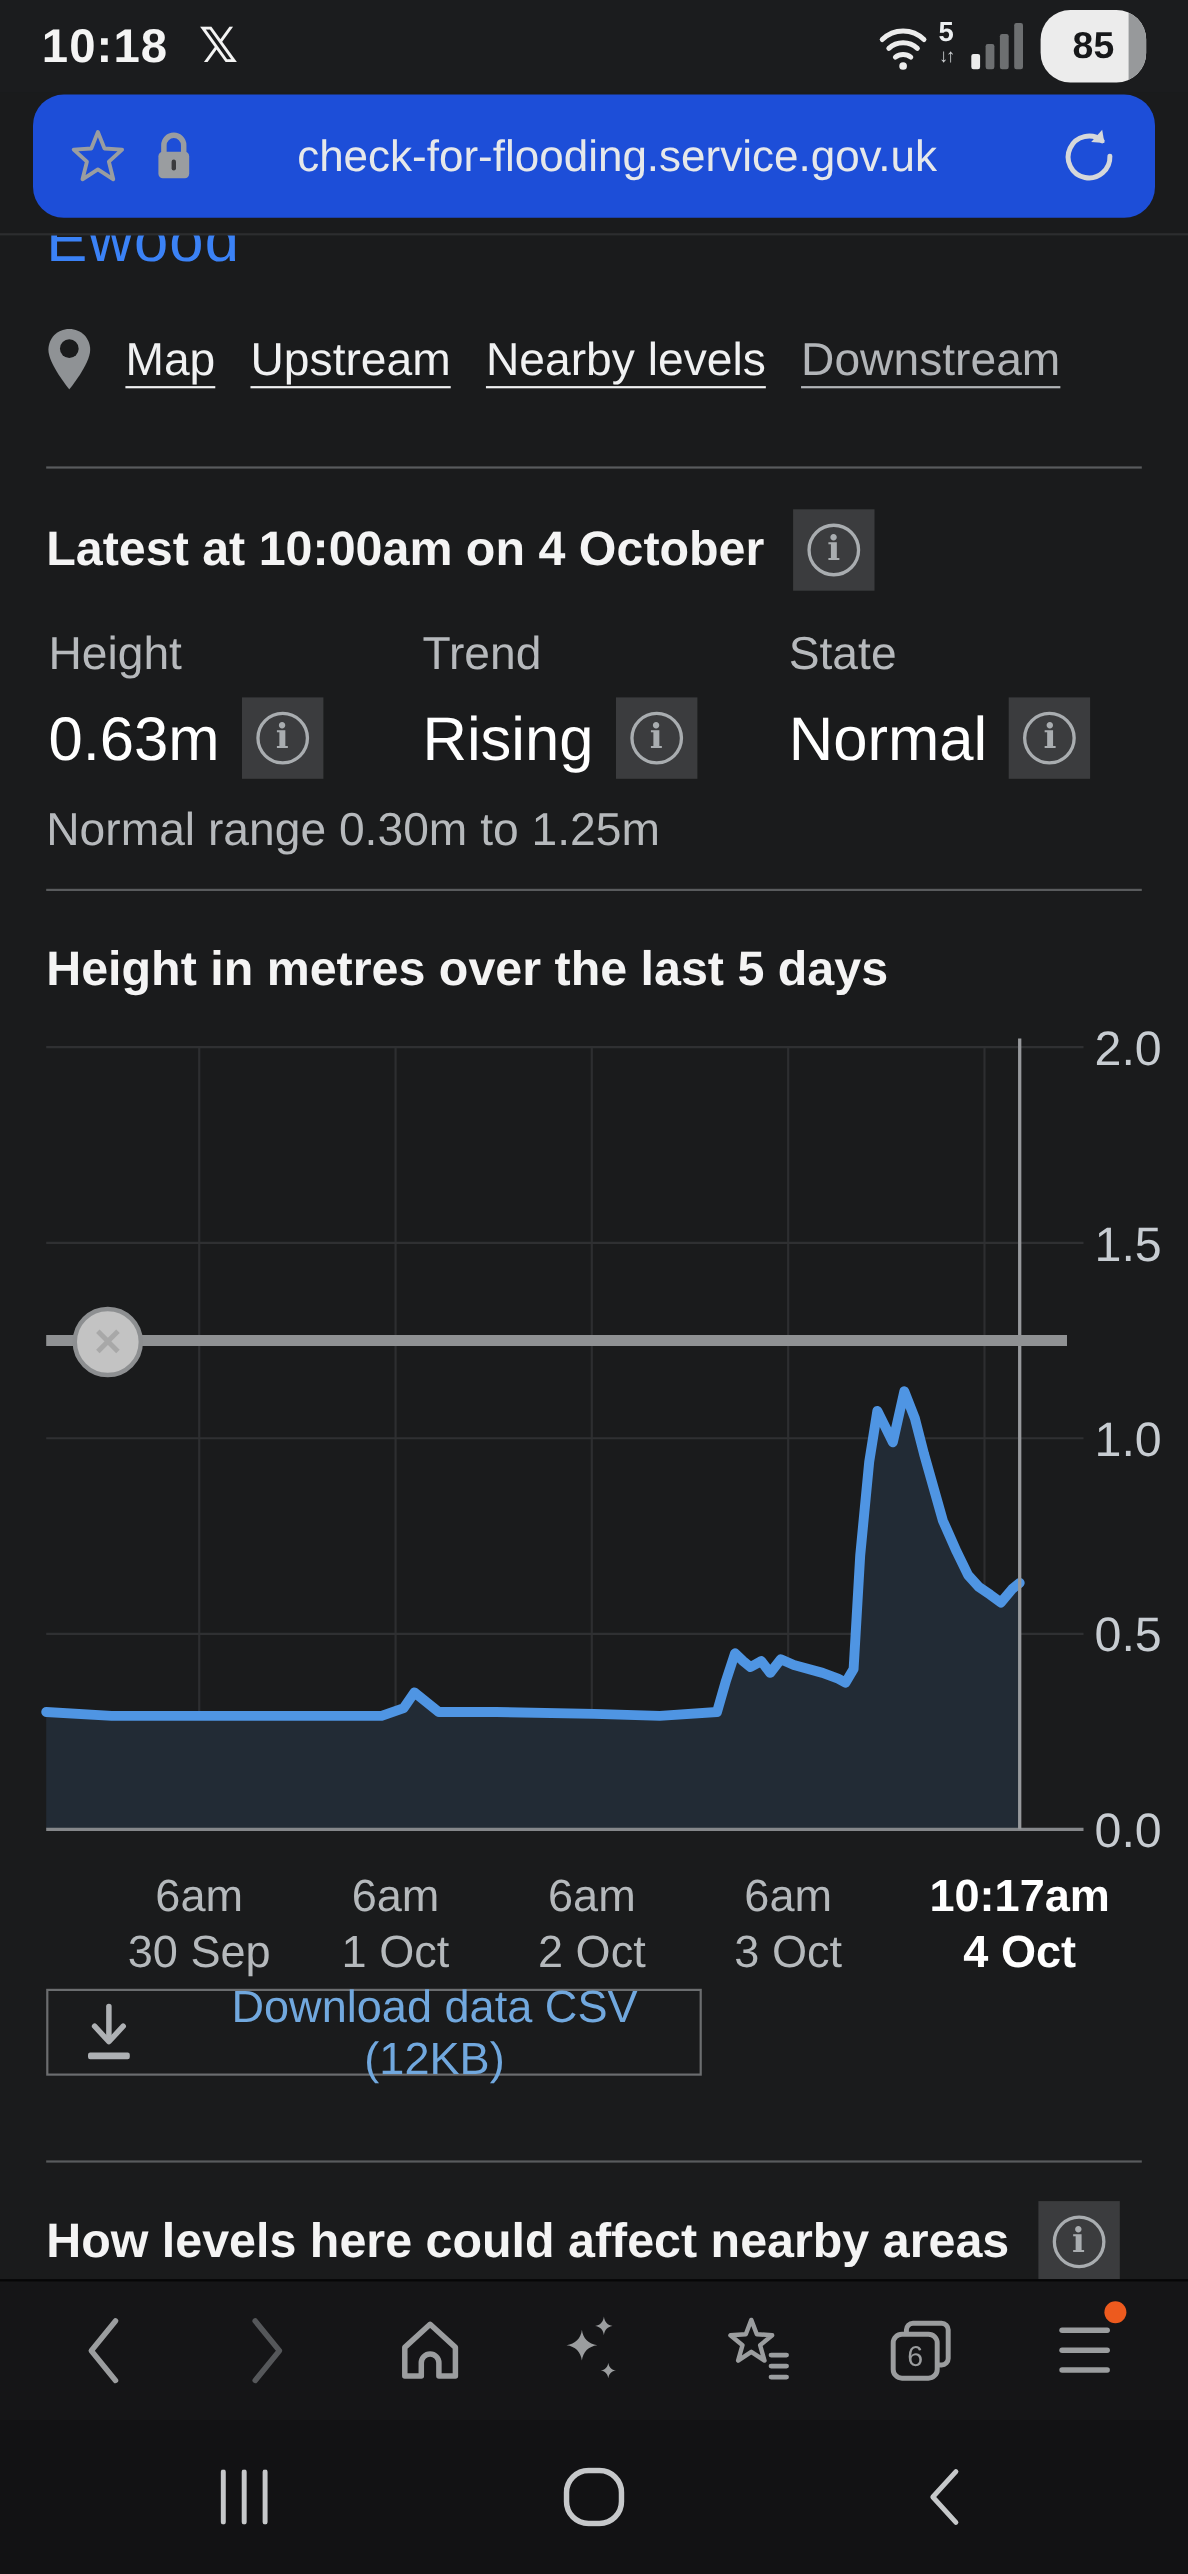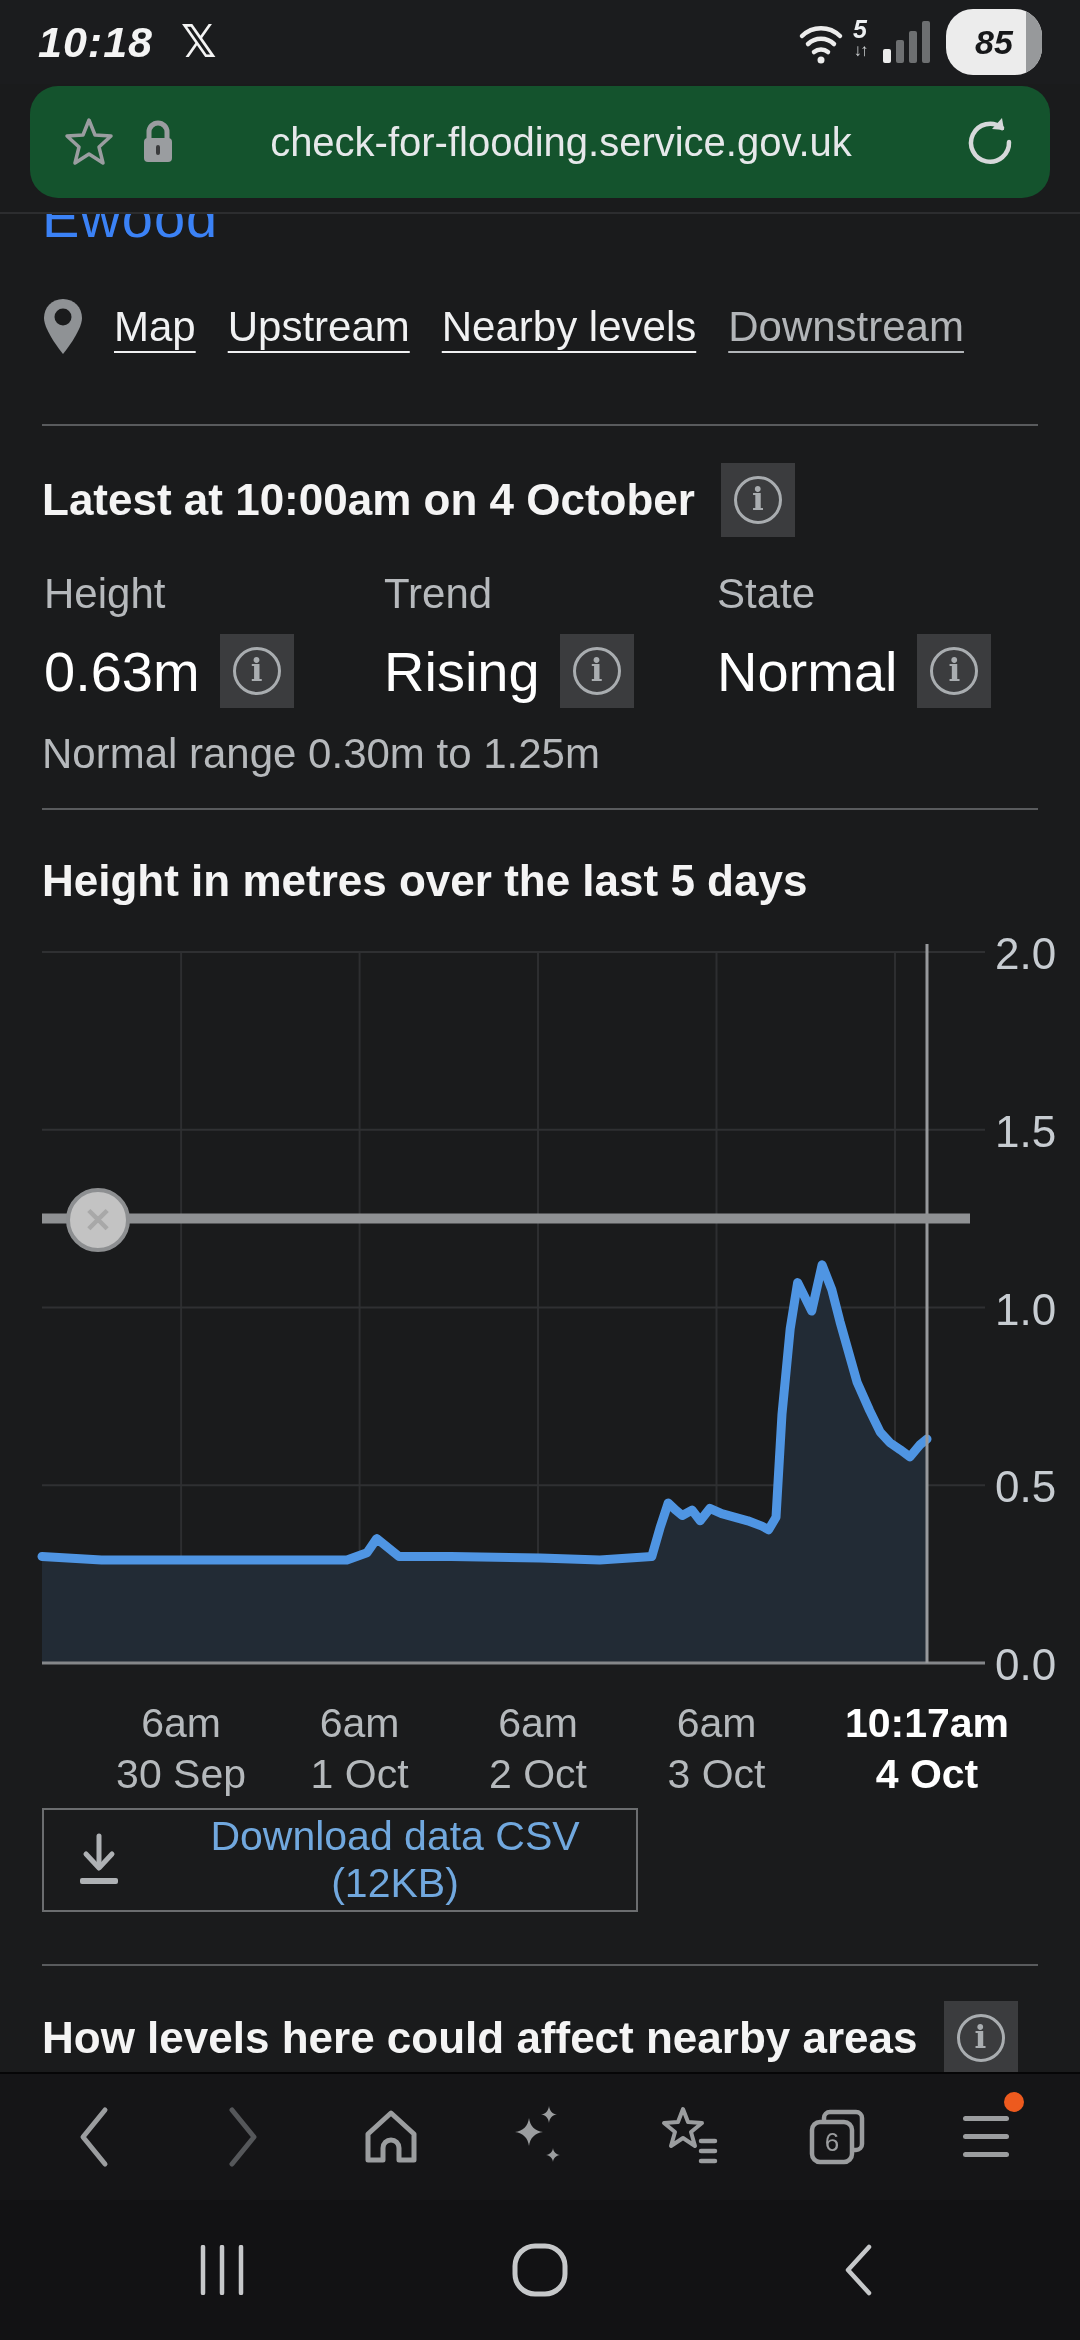--- a/index.html
+++ b/index.html
@@ -1,36 +1,36 @@
 <!DOCTYPE html>
 <html><head>
 <meta charset="utf-8">
 <style>
   html,body{margin:0;padding:0;background:#000;}
   *{box-sizing:border-box;font-family:"Liberation Sans",sans-serif;}
   #screen{position:relative;width:1080px;height:2340px;background:#1a1b1c;overflow:hidden;}
 
   
-  .statusbar{position:absolute;top:0;left:0;right:0;height:84px;display:flex;align-items:center;padding:12px 38px;background:#1b1c1e;font-style:italic;}
+  .statusbar{position:absolute;top:0;left:0;right:0;height:84px;display:flex;align-items:center;padding:12px 38px;background:#1b1c1e;}
   .sb-time{font-size:43px;font-weight:700;color:#f4f4f4;letter-spacing:1px;}
   .sb-x{margin-left:28px;font-size:44px;font-weight:700;color:#f4f4f4;font-family:"DejaVu Sans",sans-serif;line-height:1;}
   .sb-right{margin-left:auto;display:flex;align-items:center;gap:16px;}
   .wifi-wrap{display:flex;align-items:flex-start;}
   .wifi-meta{display:flex;flex-direction:column;align-items:center;margin-left:2px;margin-top:-2px;}
   .wifi-5{font-size:25px;color:#eceff1;font-weight:700;line-height:1;}
   .wifi-arrows{font-size:17px;color:#cfd2d4;letter-spacing:-2px;line-height:1;}
   .sigbars{display:flex;align-items:flex-end;gap:5px;height:42px;}
   .sigbars i{display:block;width:8px;border-radius:2px;background:#6d6f71;}
   .sigbars i.on{background:#ececec;}
   .battery{position:relative;width:96px;height:66px;border-radius:27px;background:#ececec;overflow:hidden;display:flex;align-items:center;justify-content:center;}
   .battery .cap{position:absolute;right:0;top:0;bottom:0;width:16px;background:#97999b;}
   .battery span{position:relative;font-size:34px;font-weight:700;color:#17181a;}
 
   
-  .urlbar{position:absolute;top:86px;left:30px;right:30px;height:112px;background:#14532d;border-radius:28px;display:flex;align-items:center;padding:0 34px;}
+  .urlbar{position:absolute;top:86px;left:30px;right:30px;height:112px;background:#1d4ed8;border-radius:28px;display:flex;align-items:center;padding:0 34px;}
   .url-text{flex:1;text-align:center;font-size:40px;color:#e6e8ea;white-space:nowrap;overflow:hidden;}
   .chrome-sep{position:absolute;top:212px;left:0;right:0;height:2px;background:#2c2d2f;}
 
   
   .title-clip{position:absolute;top:214px;left:42px;right:42px;height:40px;overflow:hidden;}
   .title-clip h1{margin:-24px 0 0 0;font-size:56px;line-height:1;font-weight:400;color:#3b82f6;letter-spacing:1px;}
 
   .nav-row{position:absolute;top:298px;left:42px;right:30px;display:flex;align-items:center;gap:32px;}
   .nav-link{font-size:42px;color:#f0f1f2;text-decoration:underline;text-decoration-thickness:2px;text-underline-offset:10px;white-space:nowrap;cursor:pointer;}
   .nav-link.muted{color:#b2b5b8;}
@@ -54,21 +54,21 @@
   .ylab{position:absolute;left:995px;font-size:44px;color:#c7ccd1;line-height:1;}
   .xlab{position:absolute;top:768px;transform:translateX(-50%);text-align:center;font-size:41px;color:#b5b9bc;line-height:1.25;white-space:nowrap;}
   .xlab.now{color:#ffffff;font-weight:700;}
   .tooltip{position:absolute;left:240px;top:158px;width:532px;height:102px;background:#b2b2b2;border:2px solid #c9c9c9;display:flex;align-items:center;justify-content:center;}
   .tooltip span{font-size:40px;color:#ffffff;}
   .tooltip .tail{position:absolute;left:50%;bottom:-27px;transform:translateX(-50%);width:0;height:0;border-left:24px solid transparent;border-right:24px solid transparent;border-top:28px solid #b2b2b2;}
   .handle{position:absolute;left:66px;top:258px;width:64px;height:64px;border-radius:50%;background:#c3c3c3;border:4px solid #8d8f91;display:flex;align-items:center;justify-content:center;cursor:grab;}
   .handle span{font-size:34px;color:#a8a8a8;font-weight:700;}
 
   
-  .csv-btn{position:absolute;top:1808px;left:42px;width:596px;height:104px;background:transparent;border:2px solid #6b6d6f;display:flex;align-items:center;padding:0 0 0 32px;gap:32px;cursor:pointer;}
+  .csv-btn{position:absolute;top:1808px;left:42px;width:596px;height:79px;background:transparent;border:2px solid #6b6d6f;display:flex;align-items:center;padding:0 0 0 32px;gap:32px;cursor:pointer;}
   .csv-btn span{font-size:41px;color:#71a8de;}
 
   
   .btoolbar{position:absolute;top:2072px;left:0;right:0;height:128px;background:#151517;border-top:2px solid #060607;display:flex;align-items:center;justify-content:space-around;padding:0 20px;}
   .tbtn{position:relative;width:120px;height:110px;display:flex;align-items:center;justify-content:center;background:none;border:none;cursor:pointer;}
   .tbtn .dot{position:absolute;top:10px;right:22px;width:20px;height:20px;border-radius:50%;background:#ed5a1e;}
 
   
   .navbar{position:absolute;top:2200px;left:0;right:0;height:140px;background:#121214;display:flex;align-items:center;justify-content:center;gap:228px;}
   .nbtn{width:90px;height:100px;display:flex;align-items:center;justify-content:center;background:none;border:none;cursor:pointer;}

